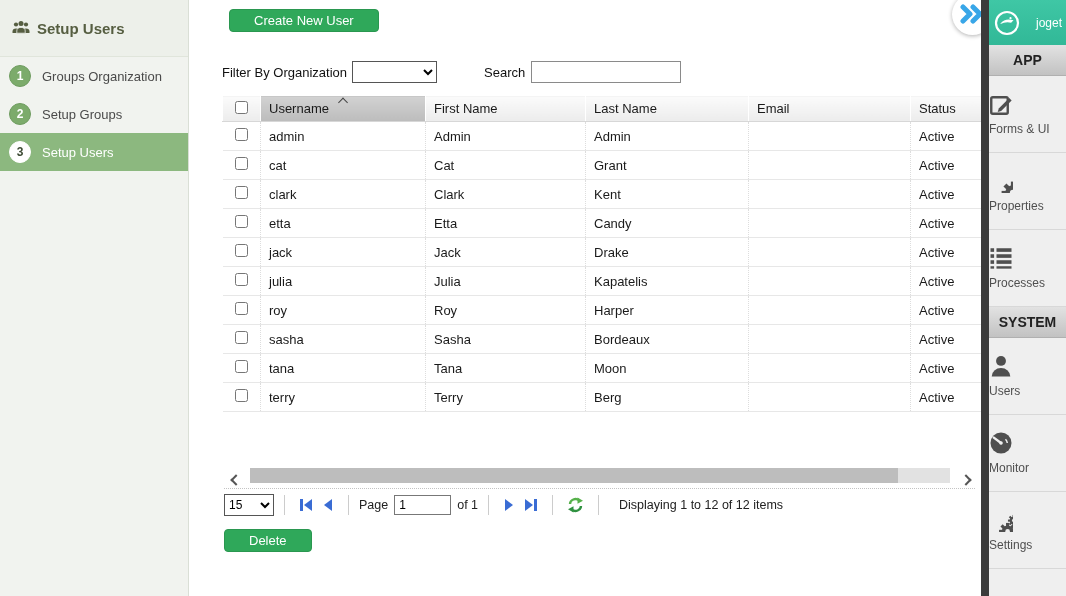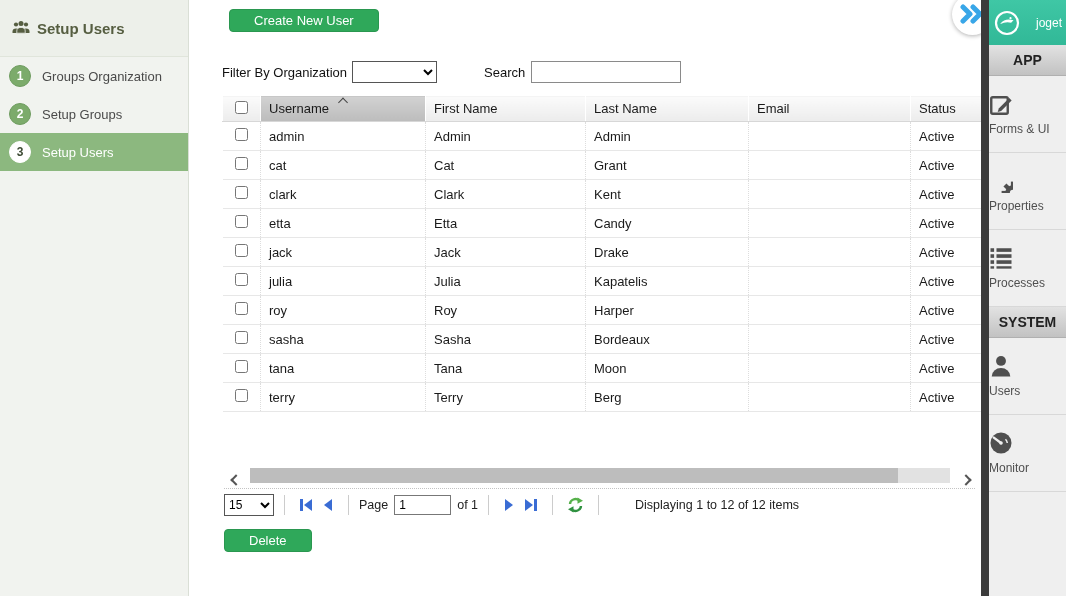--- a/index.html
+++ b/index.html
@@ -64,21 +64,21 @@
   .hscroll .arrow.a-left { left:10px; }
   .hscroll .arrow.a-right { left:740px; }
 
   
   .pager { position:absolute; left:224px; top:488px; width:751px; display:flex; align-items:center;
            font-size:12.5px; color:#222; border-top:1px dotted #c3c3c3; padding-top:5px; }
   .pager select { width:50px; height:22px; border:1px solid #555; background:#fff; font-size:12px; }
   .pager .sep { width:1px; height:20px; background:#ccc; margin:0 10px; }
   .pager .pbtn { background:none; border:none; cursor:pointer; padding:2px 4px; display:flex; align-items:center; }
   .pager input { width:57px; height:20px; border:1px solid #777; font-size:12px; padding:0 4px; margin:0 6px; }
-  .pager .summary { margin-left:26px; }
+  .pager .summary { margin-left:10px; }
 
   
   .dark-strip { position:absolute; left:981px; top:0; width:8px; height:596px; background:#3b3b3b; z-index:30; }
   .collapse-btn { position:absolute; left:952px; top:-6px; width:41px; height:41px; background:#fff;
                   border-radius:50%; box-shadow:0 1px 4px rgba(0,0,0,.3); z-index:20; cursor:pointer; }
   .collapse-btn svg { position:absolute; left:8px; top:10px; }
 
   
   .rightbar { position:absolute; left:989px; top:0; width:77px; height:596px; background:#efefef; z-index:40; }
   .brand { height:45px; background:linear-gradient(#3fc7a5,#31b897); display:flex; align-items:center;
@@ -415,15 +415,26 @@
     </div>
     <div class="nav-item">
       <svg width="24" height="24" viewBox="0 0 16 16">
         <circle cx="8" cy="8" r="7" fill="currentColor"></circle>
         <path d="M8 8 L3.2 4.4" stroke="#efefef" stroke-width="1.6" stroke-linecap="round"></path>
         <circle cx="8" cy="8" r="1.2" fill="#efefef"></circle>
         <path d="M11 5.5 a4.2 4.2 0 0 1 1.2 2.5" stroke="#efefef" stroke-width="1" fill="none"></path>
       </svg>
       <span>Monitor</span>
     </div>
+    <div class="nav-item">
+      <svg width="24" height="24" viewBox="0 0 20 20">
+        <g transform="translate(8,12) scale(0.75)">
+            <use href="#sym-gear"></use>
+          </g>
+        <g transform="translate(15.5,5.5) scale(0.5)">
+            <use href="#sym-gear"></use>
+          </g>
+      </svg>
+      <span>Settings</span>
+    </div>
   </div>
 
 </div>
 
 </body></html>

